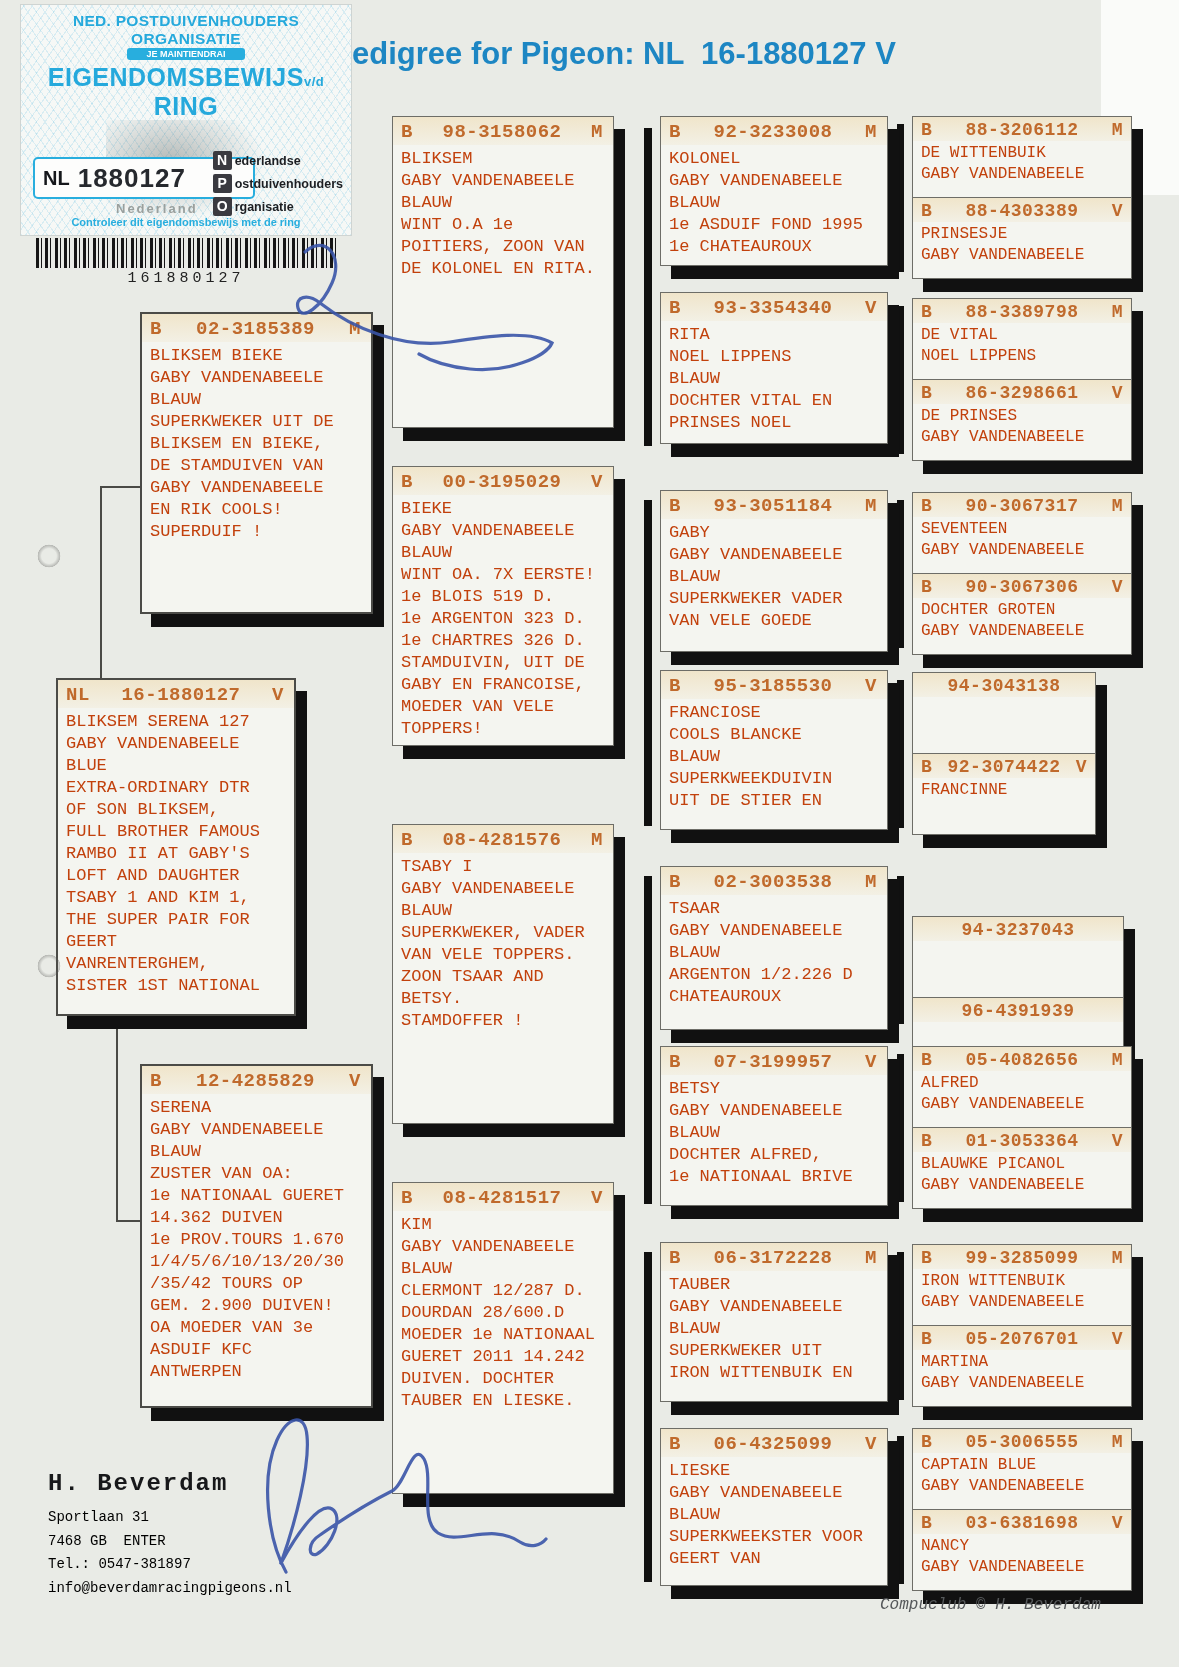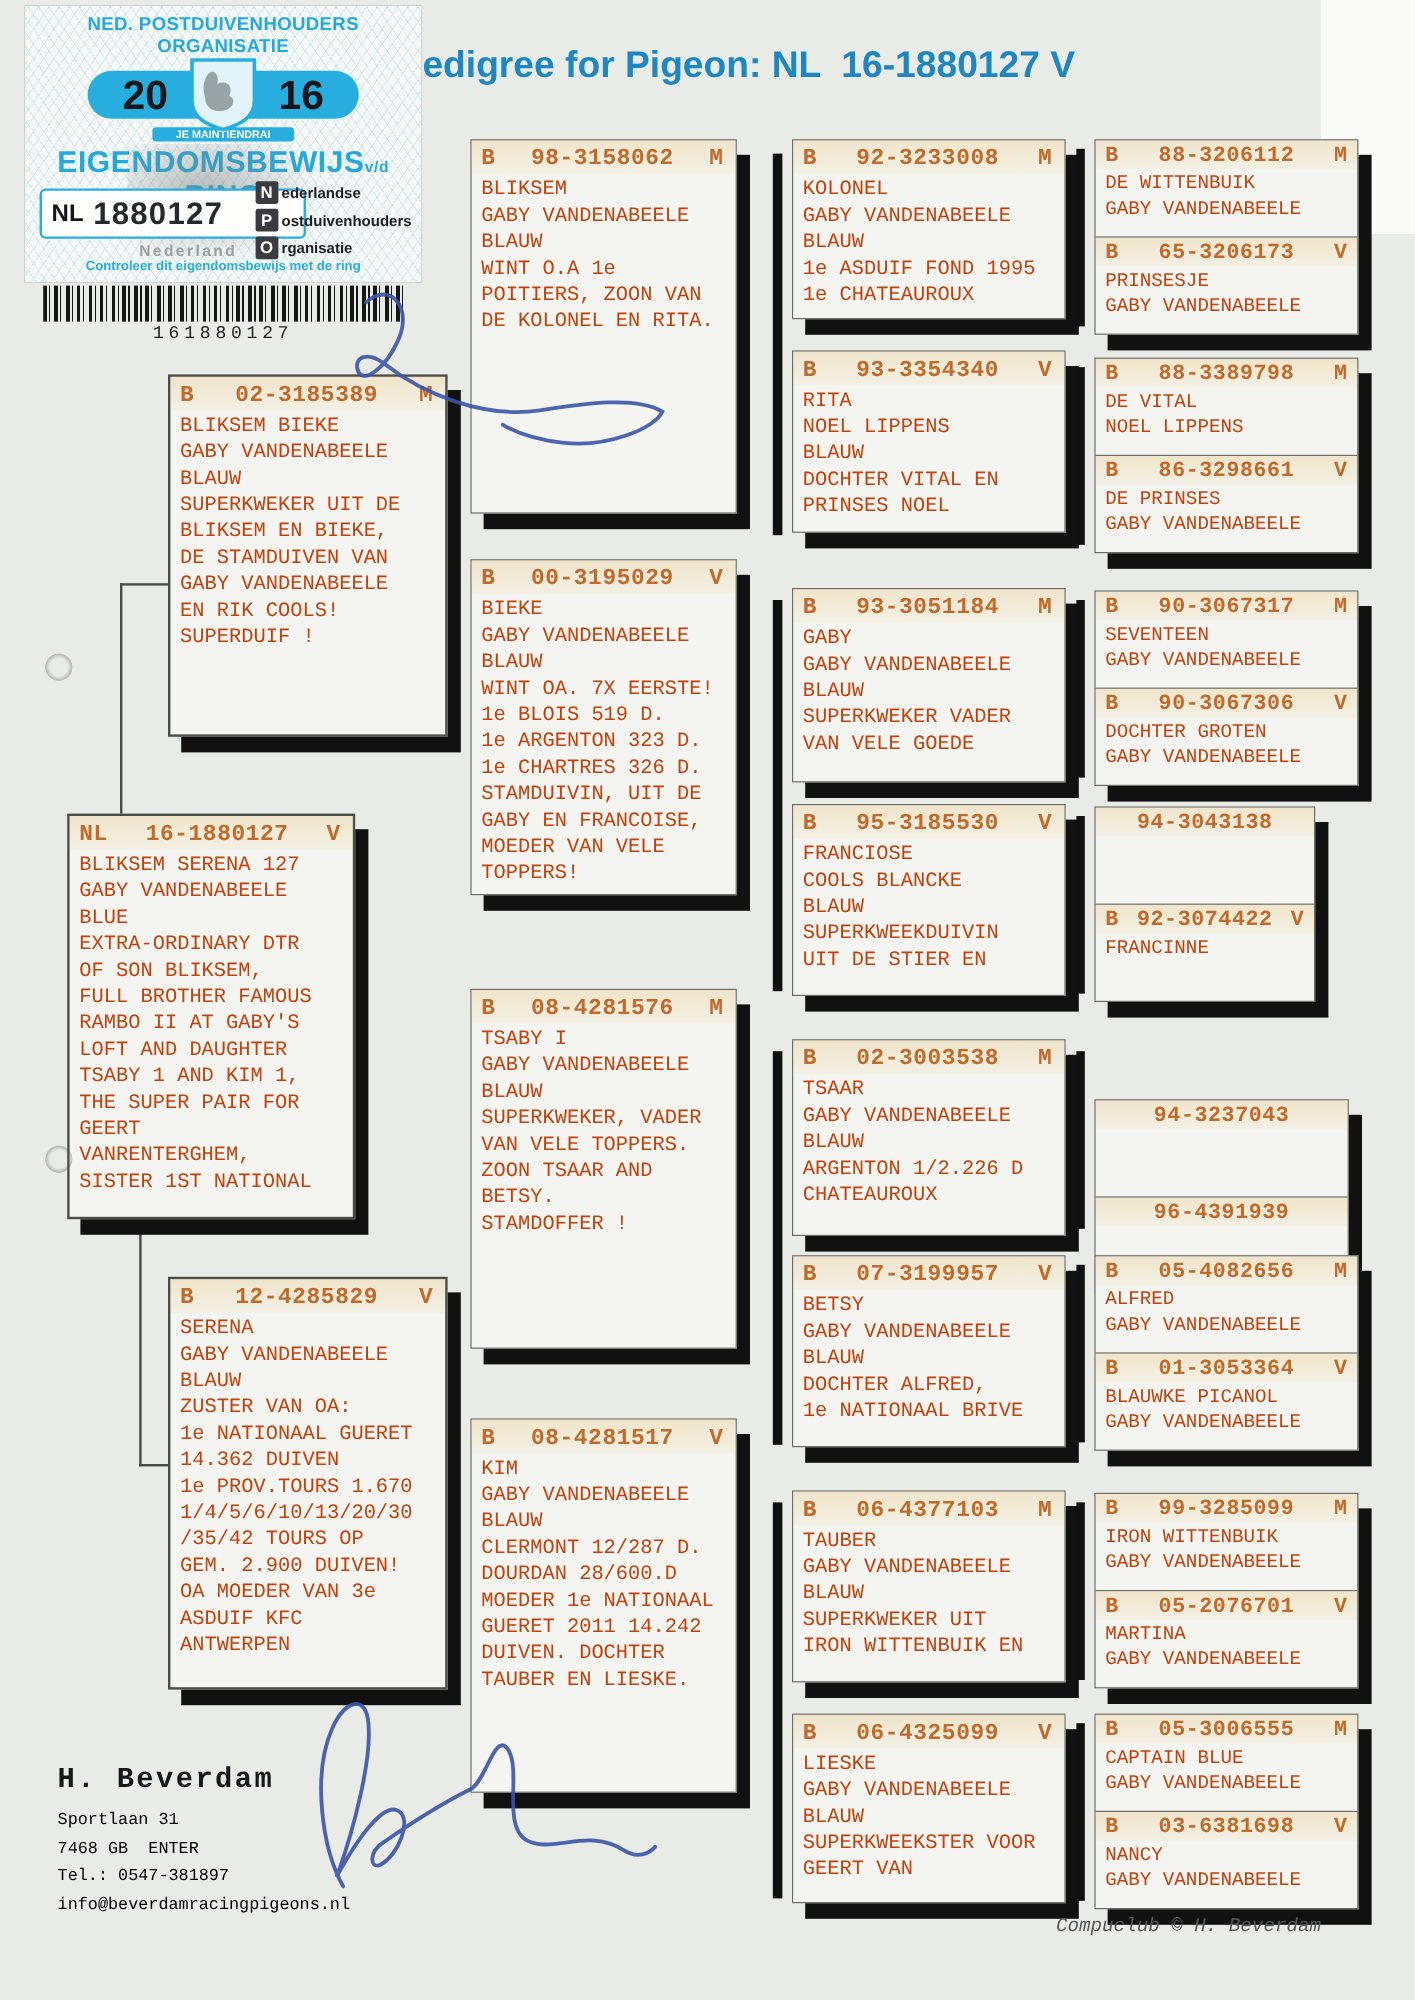--- a/index.html
+++ b/index.html
@@ -73,29 +73,20 @@
 </style>
 </head>
 <body>
 
 <div class="page">
   <div class="corner"></div>
 
   <div class="stamp">
     <div class="wm1"></div>
     <div class="stamp-org">NED. POSTDUIVENHOUDERS ORGANISATIE</div>
-    <div class="year-row">
-      <div class="ribbon"></div>
-      <div class="ynum yl">20</div>
-      <div class="ynum yr">16</div>
-      <svg class="shield" width="62" height="64" viewBox="0 0 62 64">
-        <path d="M5 4 h52 v34 c0 14 -12 20 -26 24 C17 58 5 52 5 38 Z" fill="#e2f3fa" stroke="#28aede" stroke-width="3"></path>
-        <path d="M18 16 c6 -6 10 2 8 8 c8 -4 14 2 10 10 c6 2 4 10 -4 12 c-8 2 -16 -2 -16 -10 c-2 -8 -2 -14 2 -20 Z" fill="#8b9496" opacity="0.85"></path>
-      </svg>
-    </div>
     <div class="motto">JE MAINTIENDRAI</div>
     <div class="stamp-title">
       <span>EIGENDOMSBEWIJS</span><span class="vd">v/d</span>
       <span>RING</span>
     </div>
     <div class="ring-row">
       <span class="nl">NL</span>
       <span class="ringno">1880127</span>
     </div>
     <div class="wmnl">Nederland</div>
@@ -326,21 +317,21 @@
       </div>
     <div class="bd">BETSY
 GABY VANDENABEELE
 BLAUW
 DOCHTER ALFRED,
 1e NATIONAAL BRIVE</div>
   </div>
   <div class="box" style="left:660px;top:1242px;width:228px;height:160px">
     <div class="hd">
         <span>B</span>
-        <span>06-4377103</span>
+        <span>06-3172228</span>
         <span>M</span>
       </div>
     <div class="bd">TAUBER
 GABY VANDENABEELE
 BLAUW
 SUPERKWEKER UIT
 IRON WITTENBUIK EN</div>
   </div>
   <div class="box" style="left:660px;top:1428px;width:228px;height:158px">
     <div class="hd">
@@ -361,21 +352,21 @@
           <span>B</span>
           <span>88-3206112</span>
           <span>M</span>
         </div>
       <div class="bd">DE WITTENBUIK
 GABY VANDENABEELE</div>
     </div>
     <div class="sub">
       <div class="hd">
           <span>B</span>
-          <span>65-3206173</span>
+          <span>88-4303389</span>
           <span>V</span>
         </div>
       <div class="bd">PRINSESJE
 GABY VANDENABEELE</div>
     </div>
   </div>
   <div class="pair" style="left:912px;top:298px;width:220px">
     <div class="sub">
       <div class="hd">
           <span>B</span>

